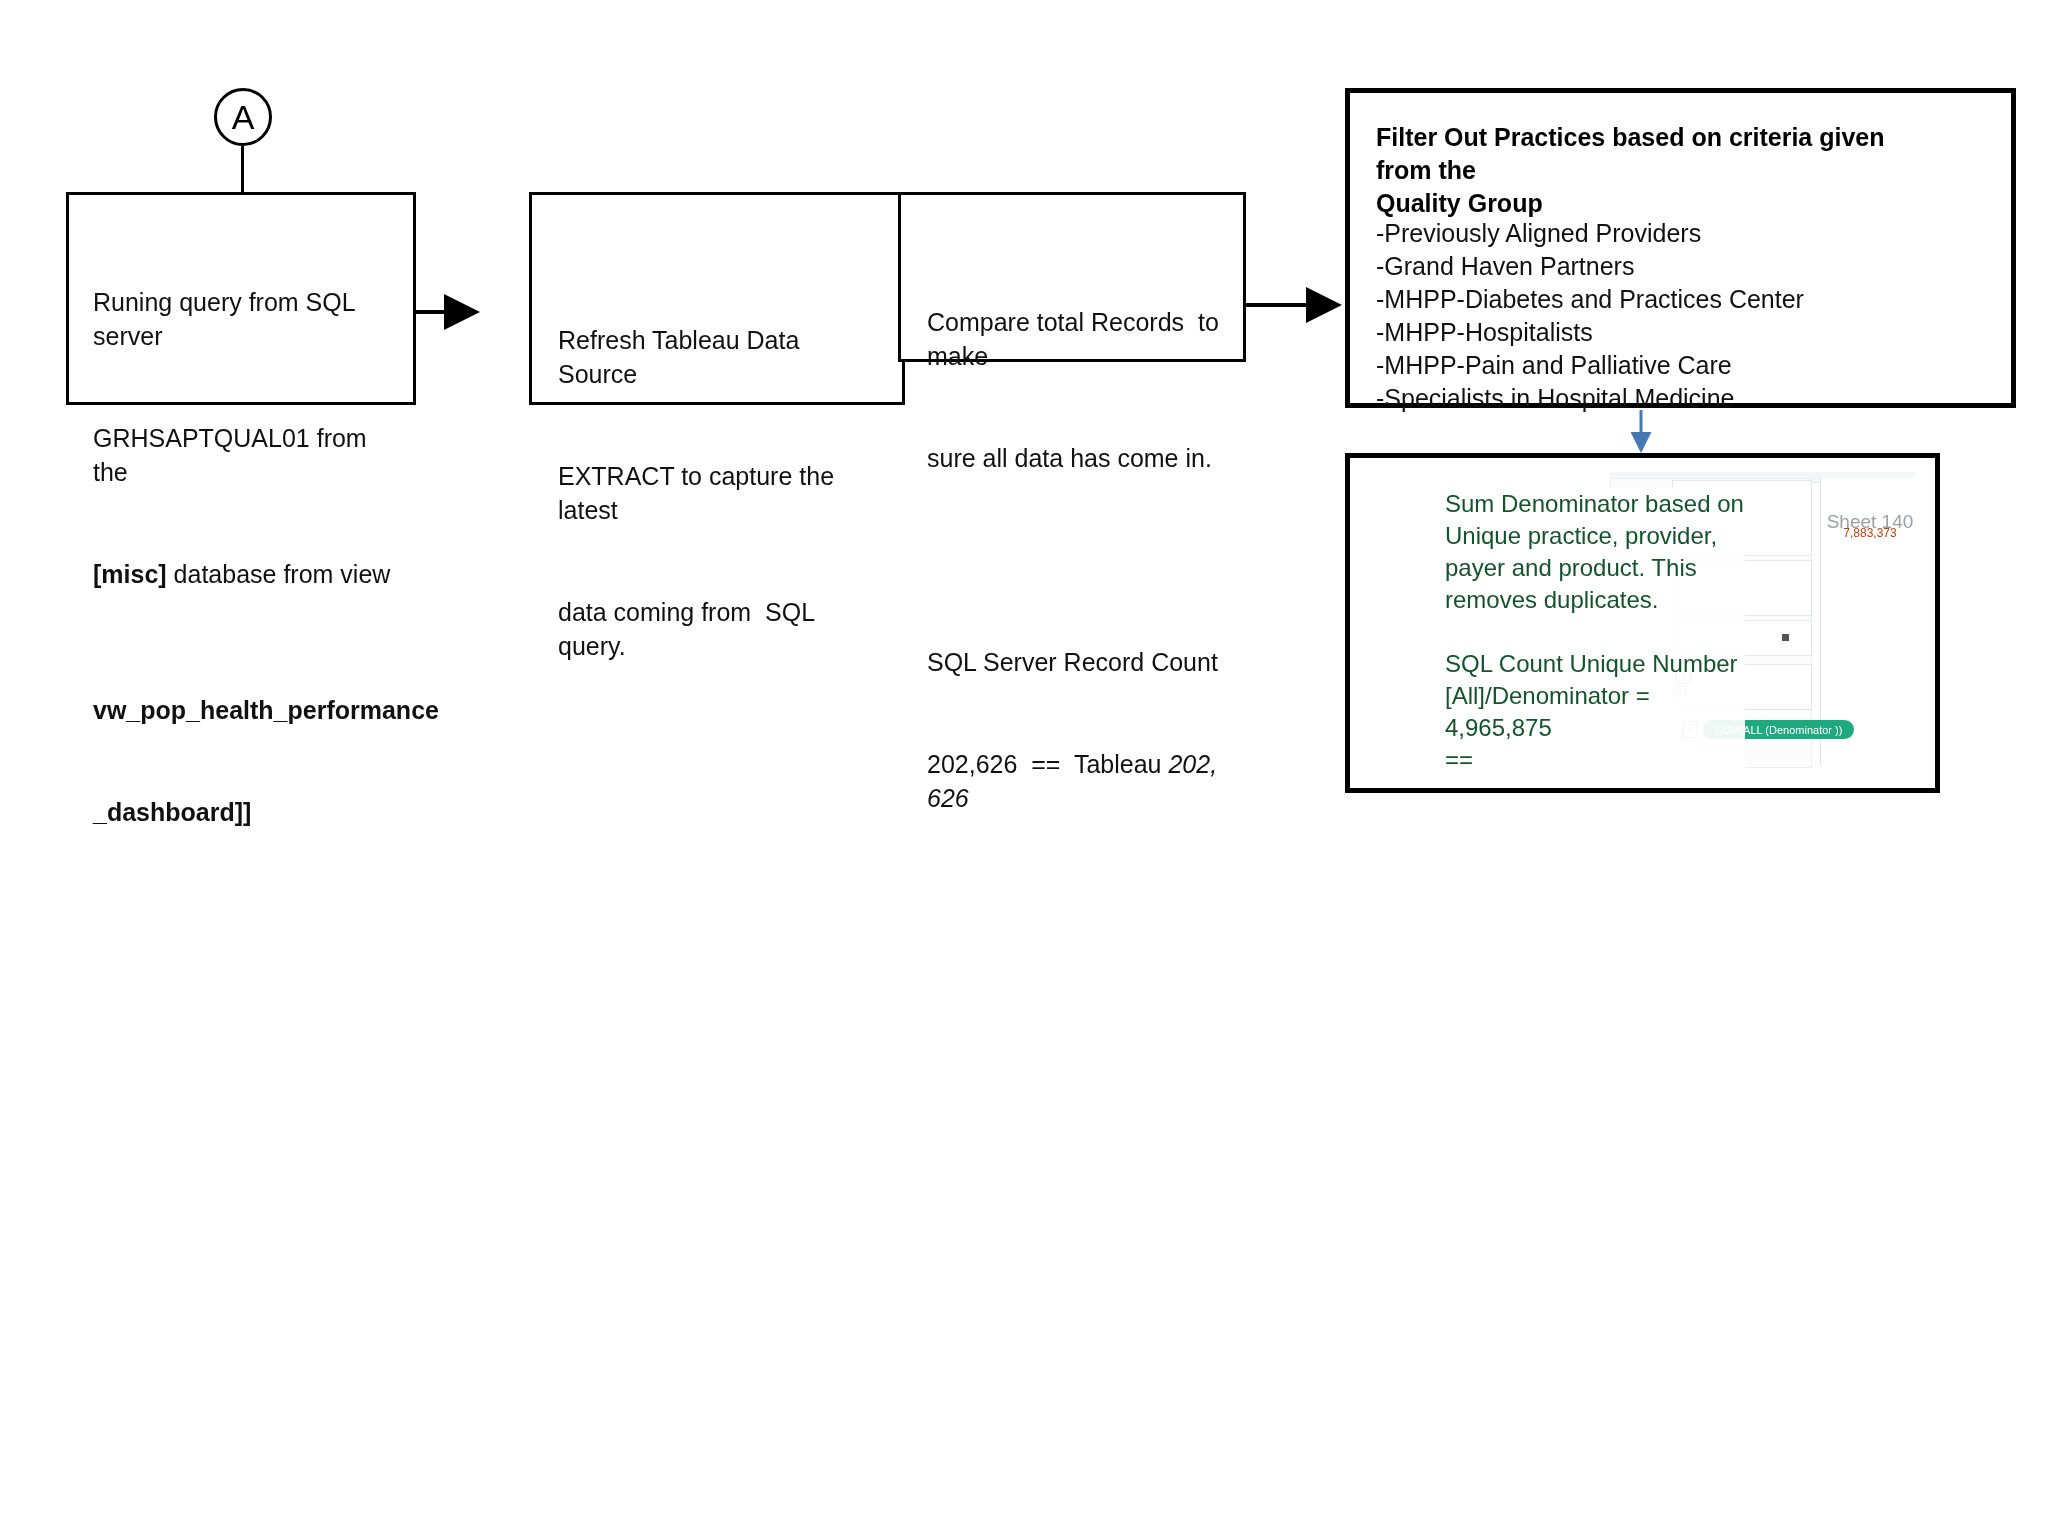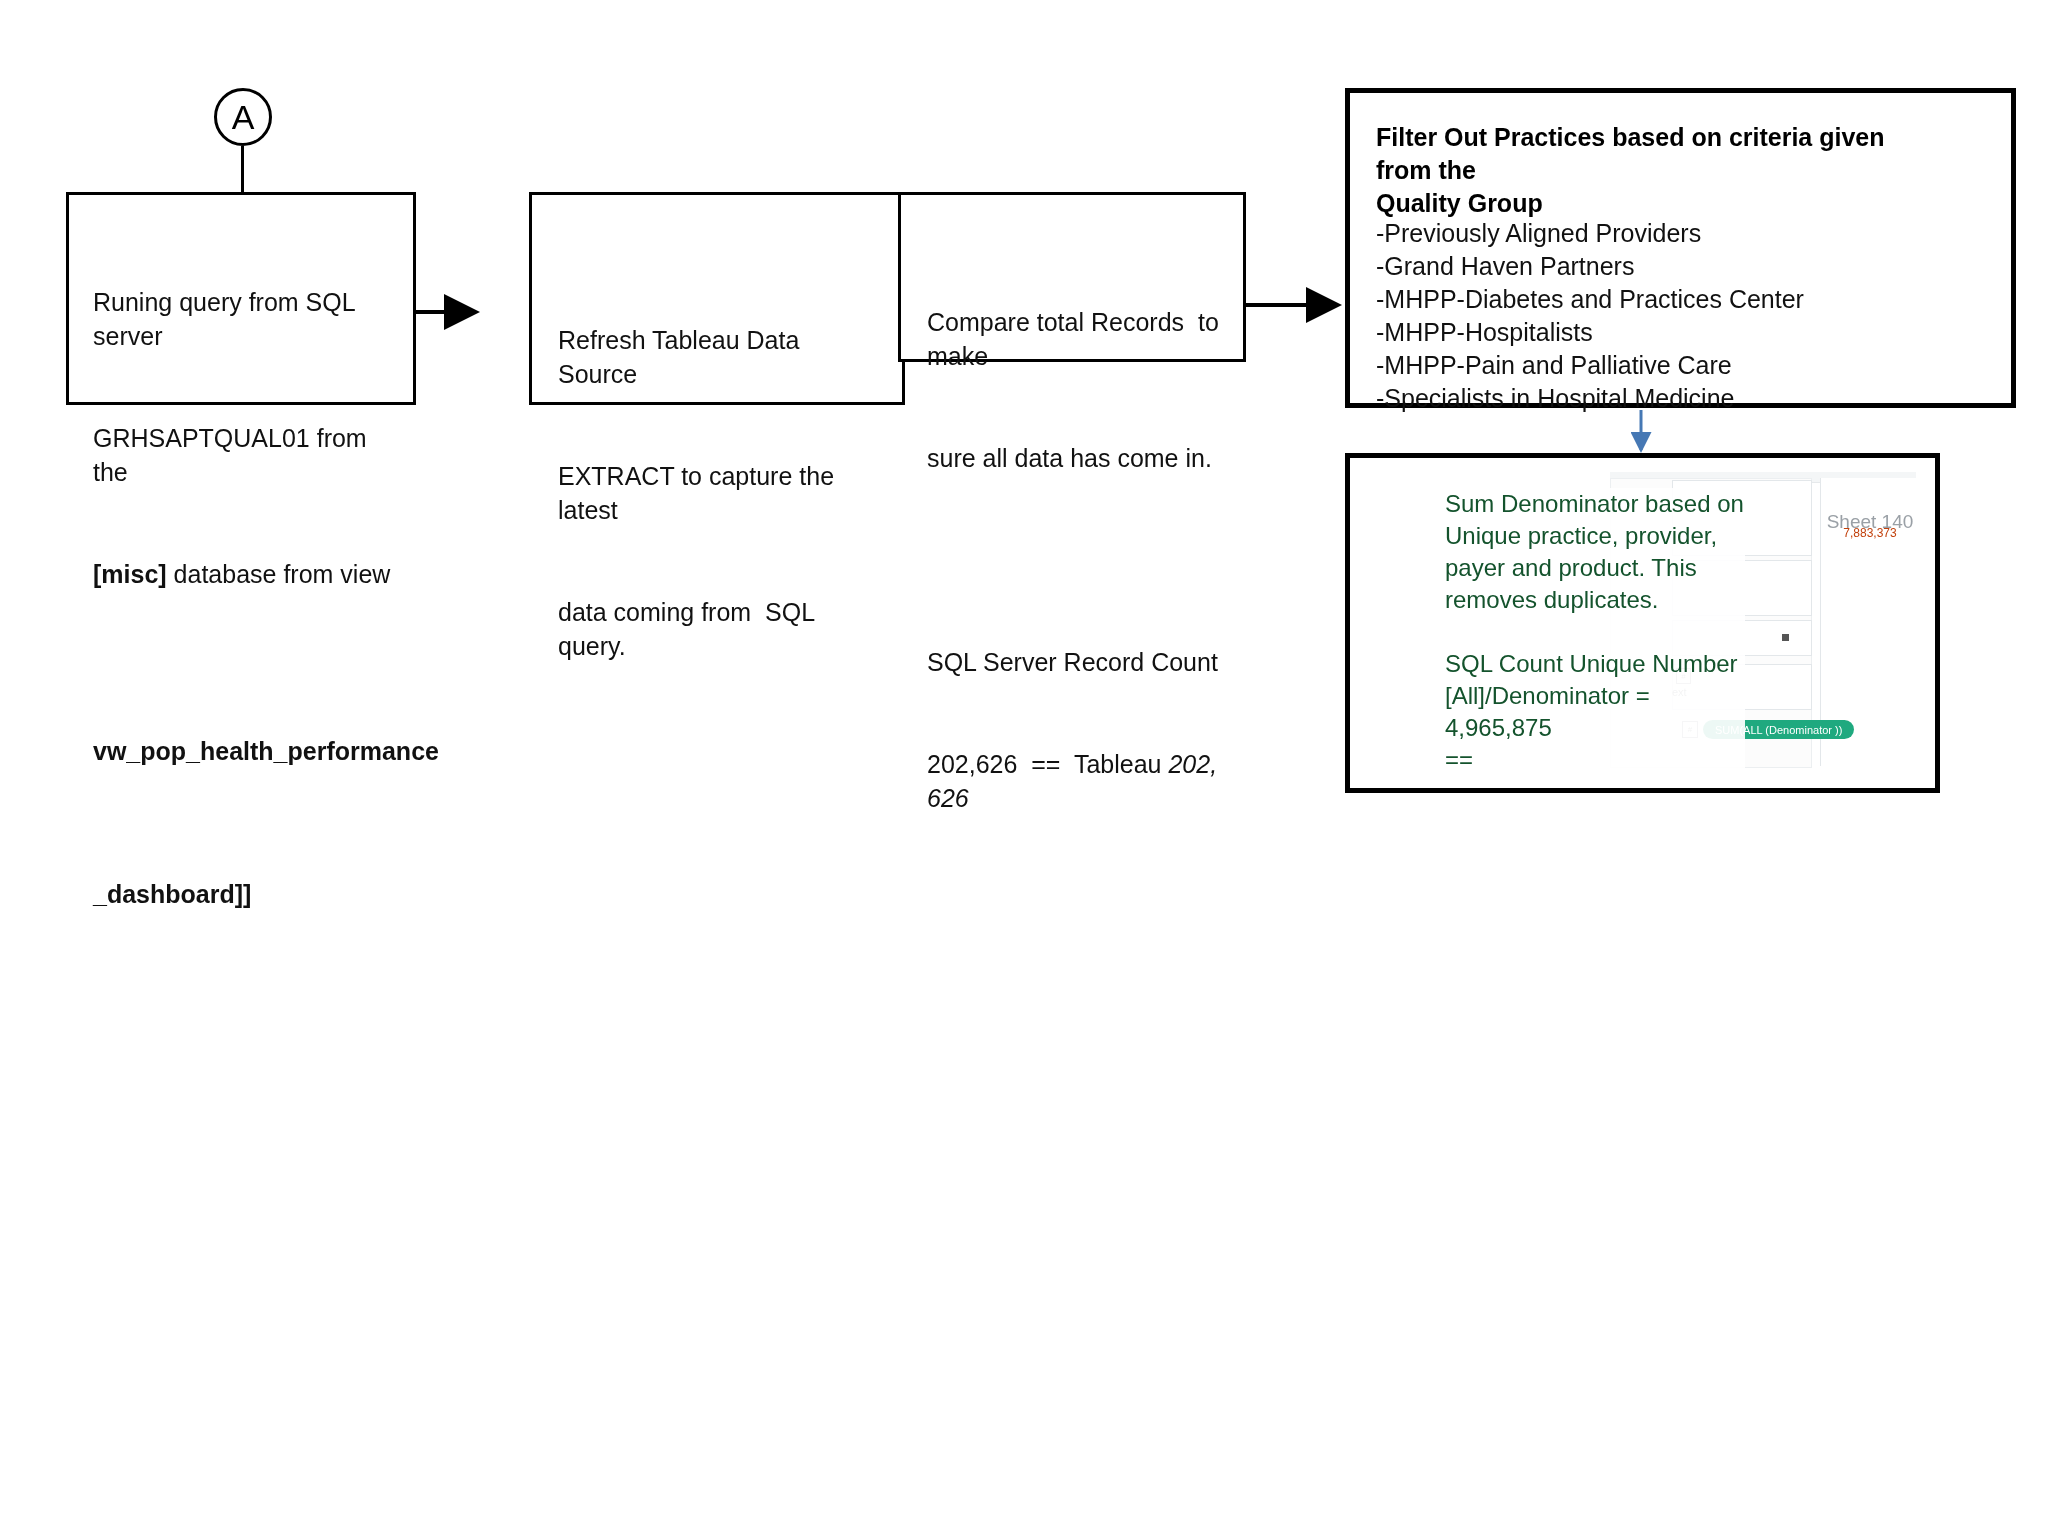--- a/index.html
+++ b/index.html
@@ -63,21 +63,21 @@
     position: absolute;
     left: 0; top: 0;
     width: 2048px;
     height: 1536px;
     pointer-events: none;
   }
 
   
   #box1 { left: 66px;  top: 192px;  width: 350px;  height: 213px; }
   #box1 .box-text { position: absolute; left: 24px; top: 22px; width: 312px; }
-  .bold { font-weight: bold; margin-top: 41px; }
+  .bold { font-weight: bold; }
 
   
   #box2 { left: 483px; top: 192px;  width: 376px;  height: 213px; margin-left: 46px; }
   #box2 .box-text { position: absolute; left: 26px; top: 60px; width: 300px; }
 
   
   #box3 { left: 898px; top: 192px;  width: 348px;  height: 170px; }
   #box3 .box-text { position: absolute; left: 26px; top: 42px; width: 306px; }
 
   

